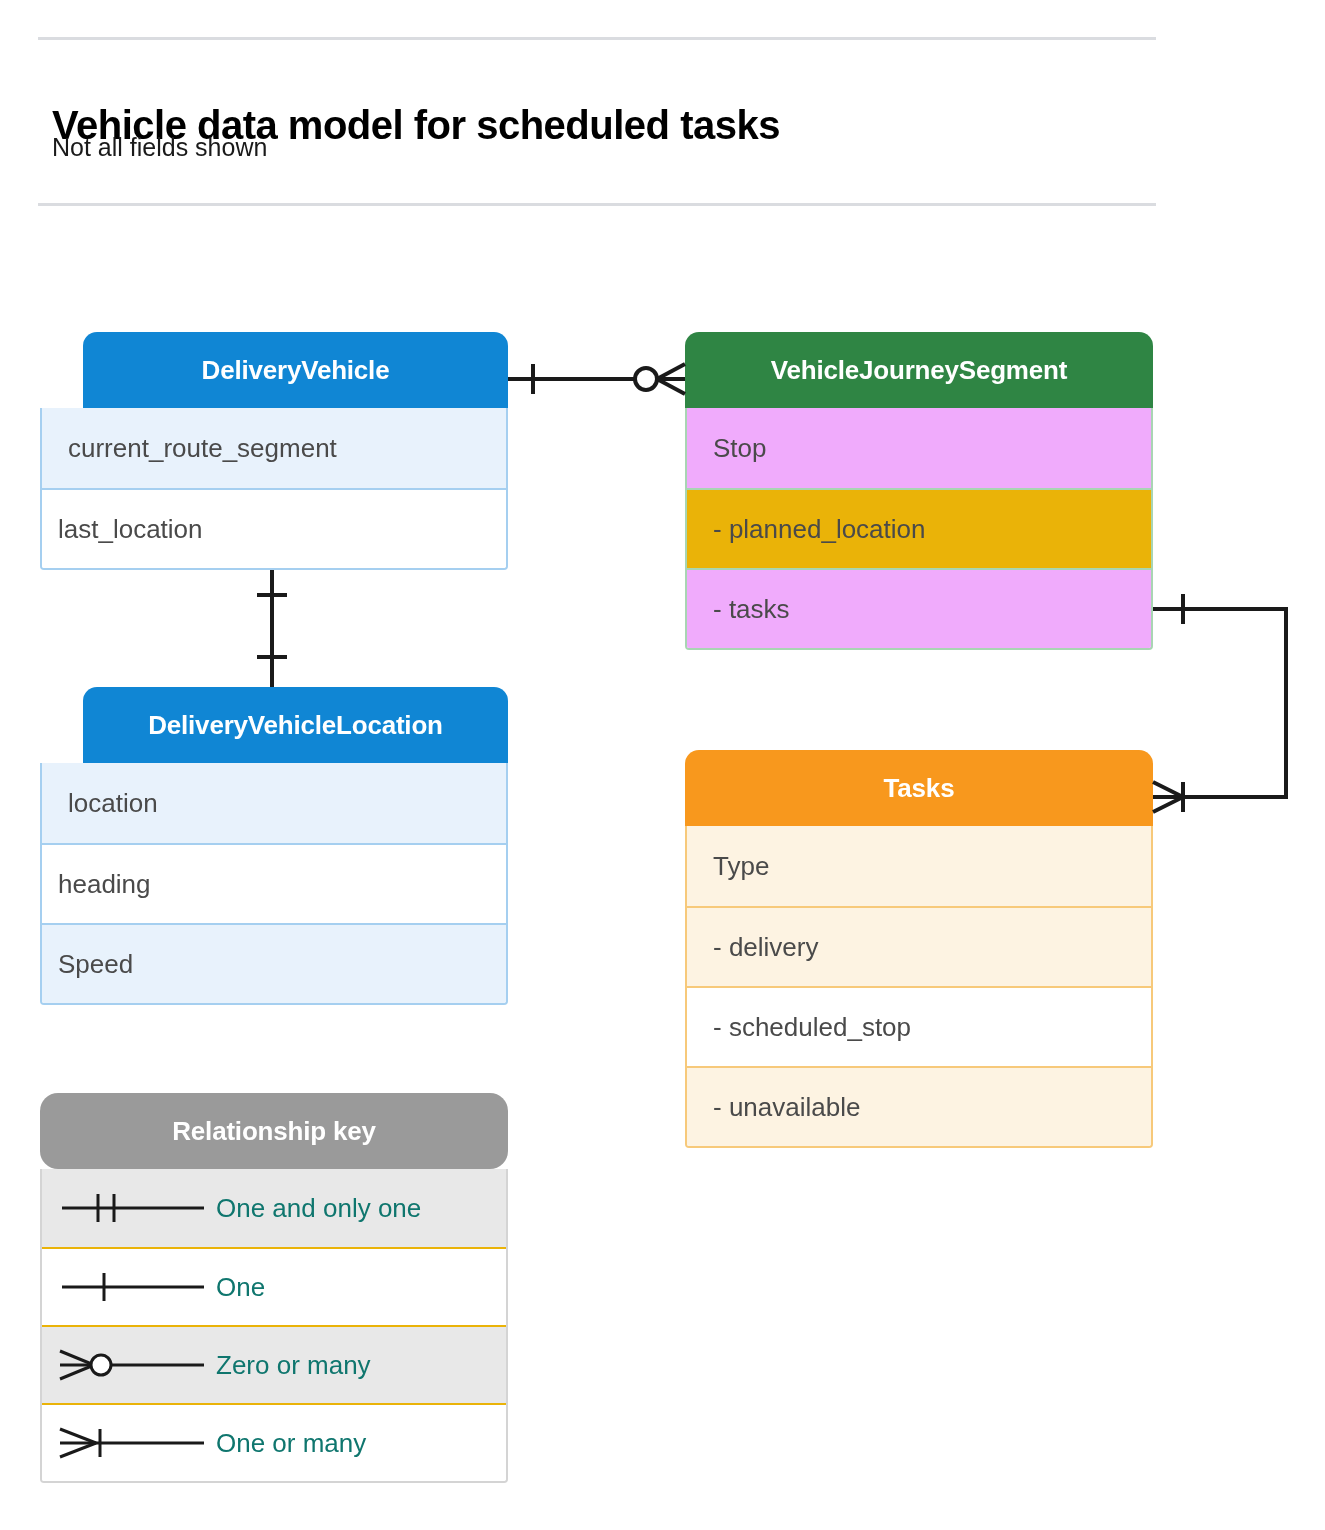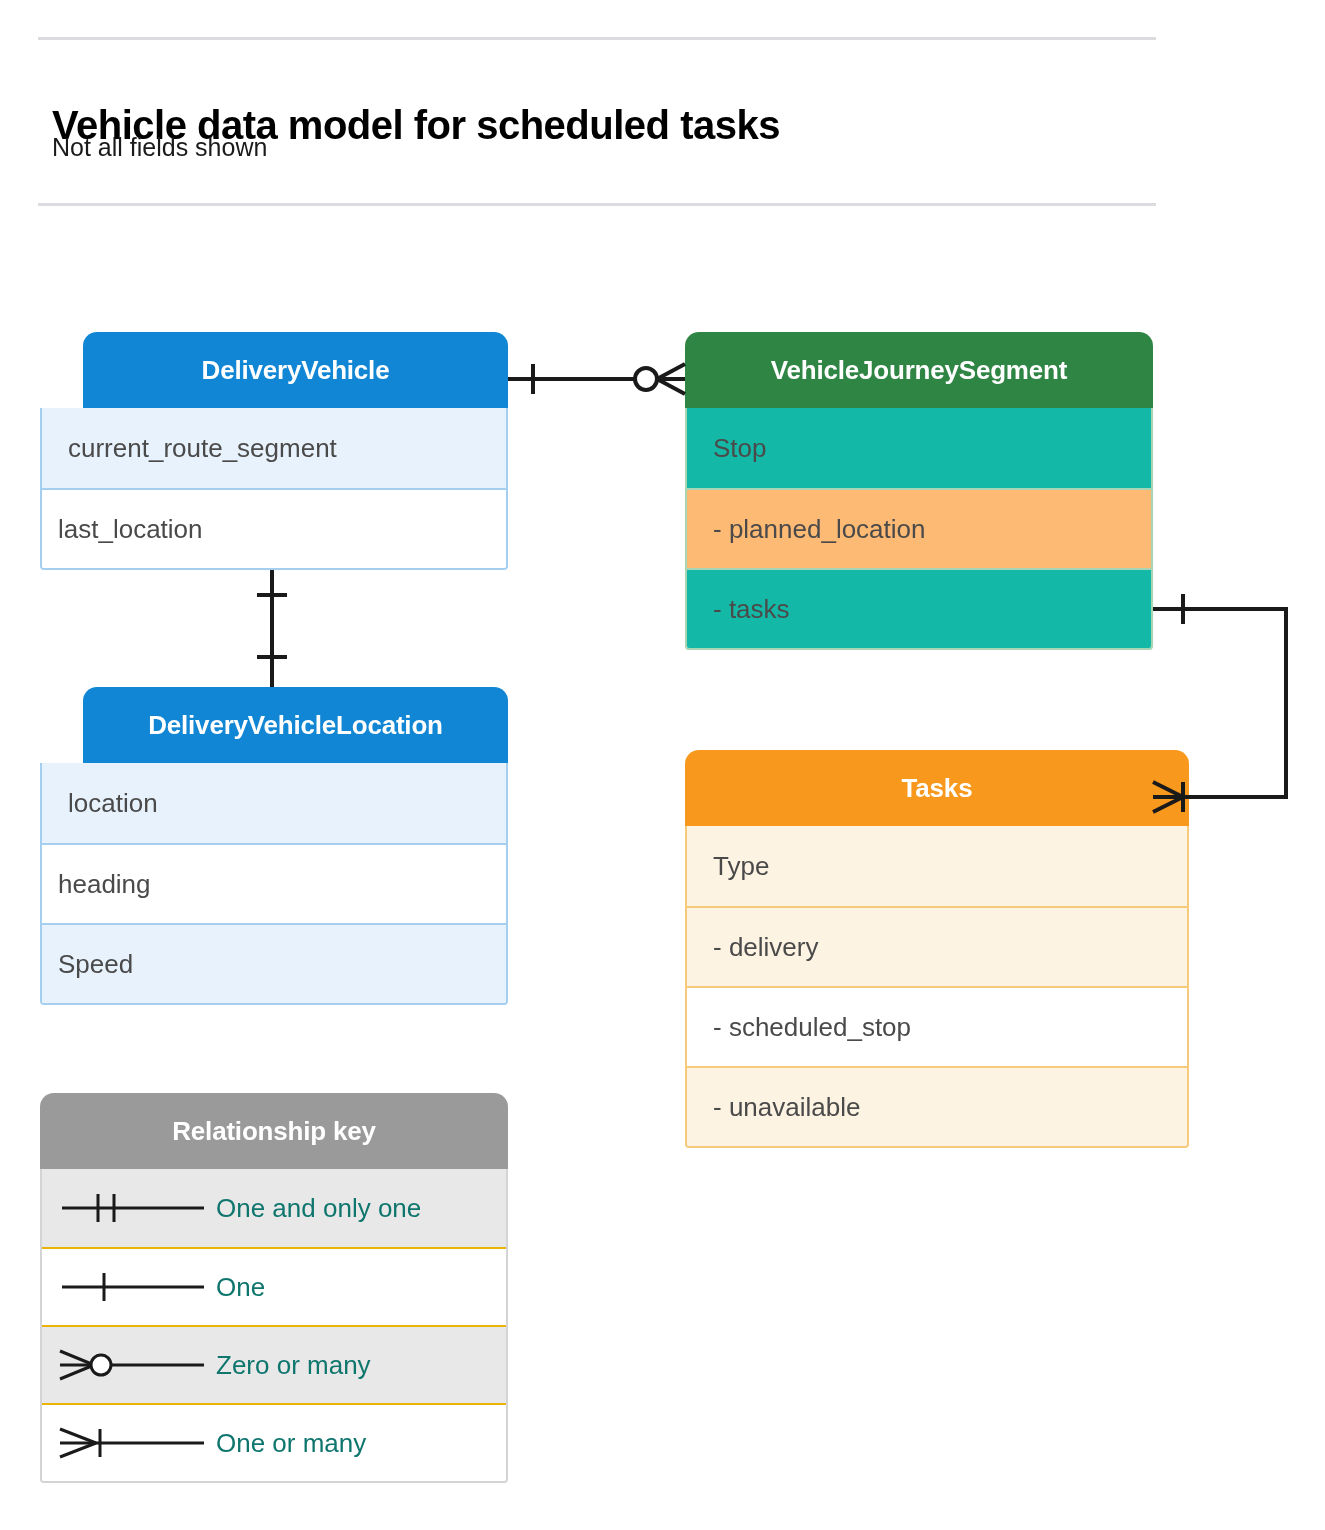--- a/index.html
+++ b/index.html
@@ -73,33 +73,33 @@
   .e-blue .entity-header { background: #1086d4; margin-left: 43px; }
   .e-blue .entity-rows { border-color: #a5cff0; }
   .e-blue .entity-row + .entity-row { border-top-color: #a5cff0; padding-left: 16px; }
   .e-blue .entity-row.shade { background: #e8f2fc; }
   .e-blue .entity-row.plain { background: #ffffff; }
 
   
   .e-green .entity-header { background: #2f8544; }
   .e-green .entity-rows { border-color: #a8d5b3; }
   .e-green .entity-row + .entity-row { border-top-color: #a8d5b3; }
-  .e-green .entity-row.shade { background: #14b8a6; }
-  .e-green .entity-row.plain { background: #fdba74; }
+  .e-green .entity-row.shade { background: #f0abfc; }
+  .e-green .entity-row.plain { background: #eab308; }
 
   
   .e-orange .entity-header { background: #f8981d; }
   .e-orange .entity-rows { border-color: #f7c97a; }
   .e-orange .entity-row + .entity-row { border-top-color: #f7c97a; }
   .e-orange .entity-row.shade { background: #fdf3e2; }
   .e-orange .entity-row.plain { background: #ffffff; }
 
   
   #legend { position: absolute; left: 40px; top: 1093px; width: 468px; }
-  #legend .entity-header { background: #9a9a9a; }
+  #legend .entity-header { background: #9a9a9a; border-radius: 18px; }
   #legend-rows {
     border-left: 2px solid #d4d4d4;
     border-right: 2px solid #d4d4d4;
     border-bottom: 2px solid #d4d4d4;
     border-radius: 0 0 4px 4px;
     overflow: hidden;
   }
   .legend-row {
     height: 78px;
     display: flex; align-items: center;
@@ -147,21 +147,21 @@
 
 <div class="entity e-blue" id="ent-delivery-vehicle-location" style="left:40px; top:687px; width:468px;">
   <div class="entity-header">DeliveryVehicleLocation</div>
   <div class="entity-rows">
     <div class="entity-row shade">location</div>
     <div class="entity-row plain">heading</div>
     <div class="entity-row shade">Speed</div>
   </div>
 </div>
 
-<div class="entity e-orange" id="ent-tasks" style="left:685px; top:750px; width:504px;">
+<div class="entity e-orange" id="ent-tasks" style="left:685px; top:750px; width:468px;">
   <div class="entity-header">Tasks</div>
   <div class="entity-rows">
     <div class="entity-row shade">Type</div>
     <div class="entity-row shade">-  delivery</div>
     <div class="entity-row plain">-  scheduled_stop</div>
     <div class="entity-row shade">-  unavailable</div>
   </div>
 </div>
 
 <div id="legend">

